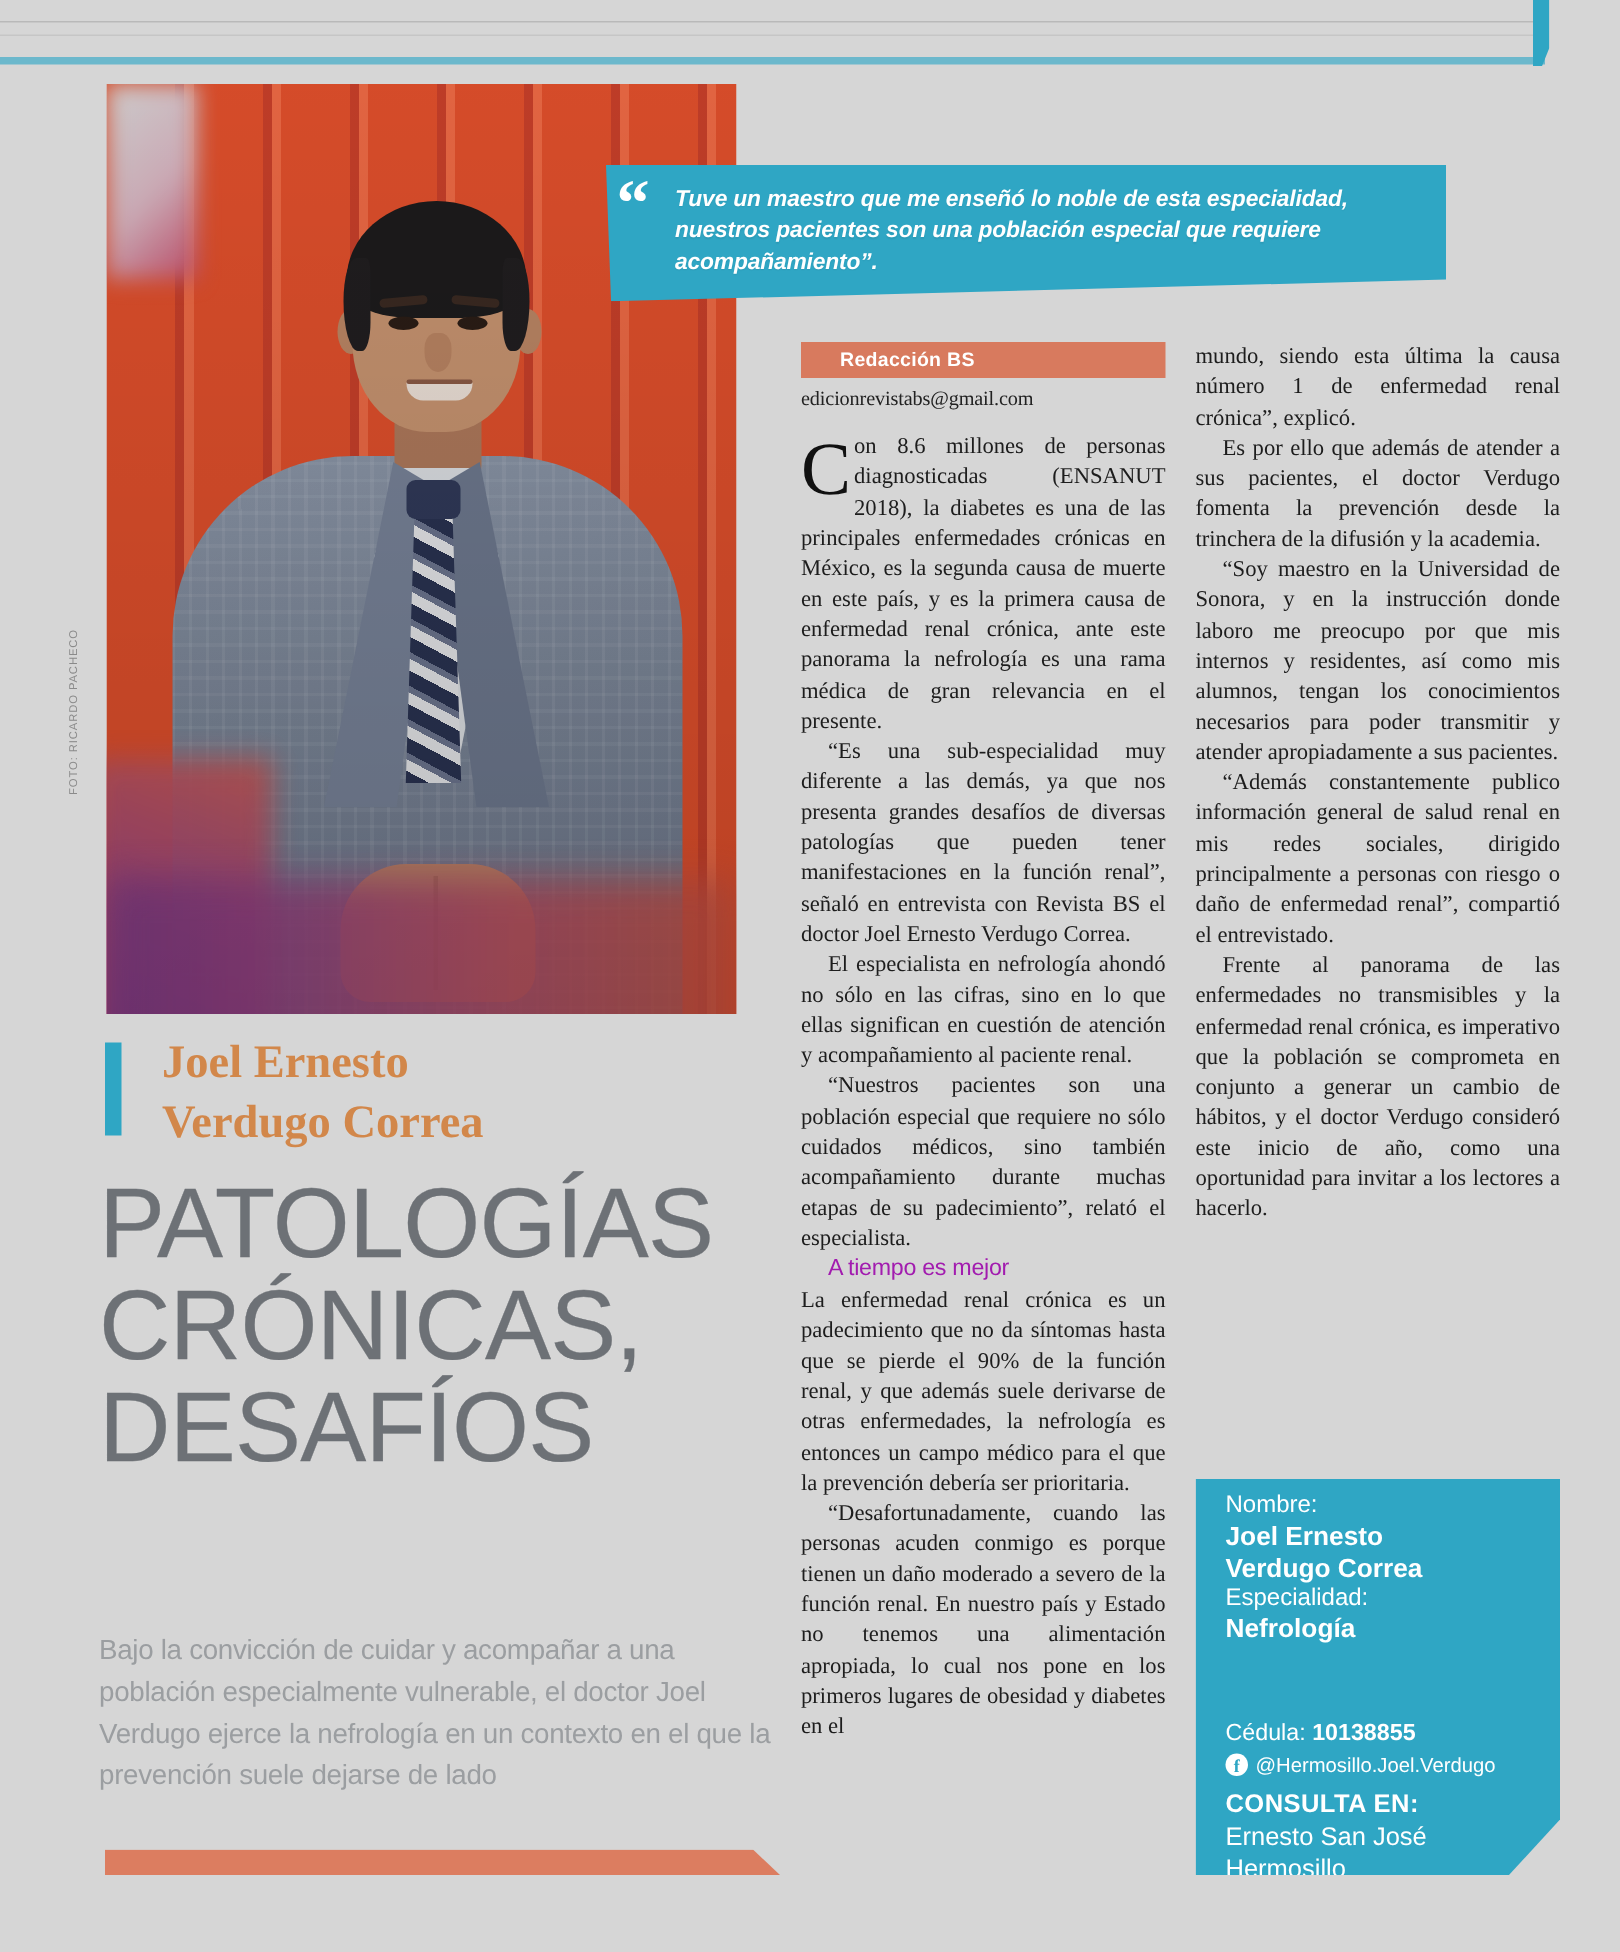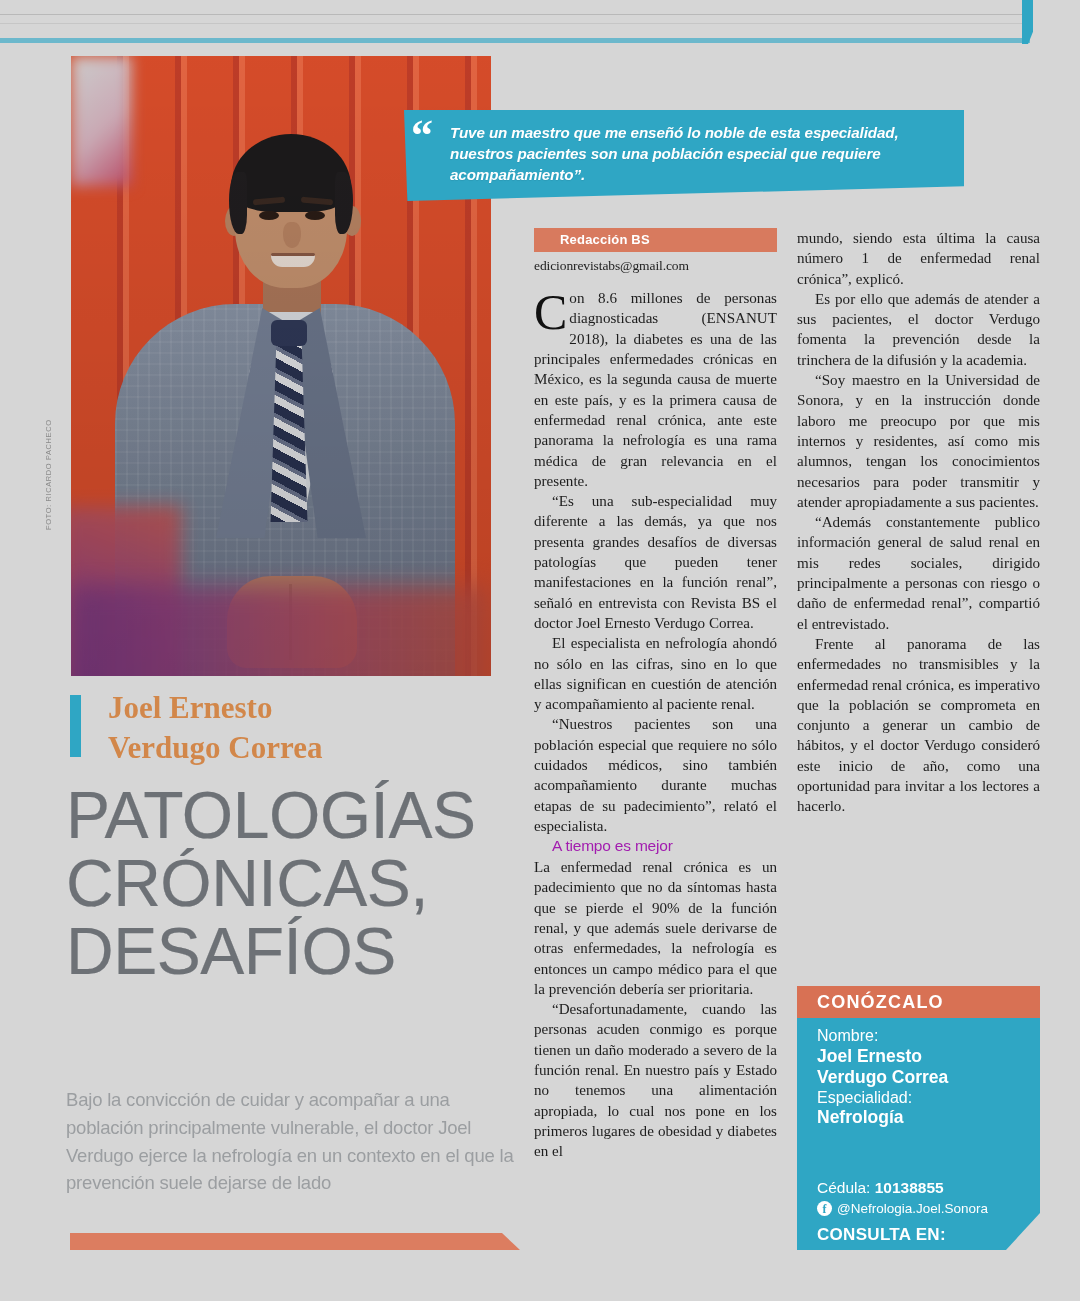--- a/index.html
+++ b/index.html
@@ -357,21 +357,21 @@
   <div>Joel Ernesto</div>
   <div>Verdugo Correa</div>
 </div>
 
 <h1 id="headline">
   <span class="hl-line">PATOLOGÍAS</span>
   <span class="hl-line">CRÓNICAS,</span>
   <span class="hl-line">DESAFÍOS</span>
 </h1>
 
-<div id="deck">Bajo la convicción de cuidar y acompañar a una población principalmente vulnerable, el doctor Joel Verdugo ejerce la nefrología en un contexto en el que la prevención suele dejarse de lado</div>
+<div id="deck">Bajo la convicción de cuidar y acompañar a una población especialmente vulnerable, el doctor Joel Verdugo ejerce la nefrología en un contexto en el que la prevención suele dejarse de lado</div>
 
 <div id="bottom-bar"></div>
 
 <div class="col" id="col-mid">
   <div id="credit-box">Redacción BS</div>
   <div id="credit-email">edicionrevistabs@gmail.com</div>
 
   <p class="noindent"><span id="dropcap">C</span><span>on 8.6 millones de personas diagnosticadas (ENSANUT 2018), la diabetes es una de las principales enfermedades crónicas en México, es la segunda causa de muerte en este país, y es la primera causa de enfermedad renal crónica, ante este panorama la nefrología es una rama médica de gran relevancia en el presente.</span></p>
   <p>“Es una sub-especialidad muy diferente a las demás, ya que nos presenta grandes desafíos de diversas patologías que pueden tener manifestaciones en la función renal”, señaló en entrevista con Revista BS el doctor Joel Ernesto Verdugo Correa.</p>
   <p>El especialista en nefrología ahondó no sólo en las cifras, sino en lo que ellas significan en cuestión de atención y acompañamiento al paciente renal.</p>
@@ -385,30 +385,29 @@
 
 <div class="col" id="col-right">
   <p class="noindent">mundo, siendo esta última la causa número 1 de enfermedad renal crónica”, explicó.</p>
   <p>Es por ello que además de atender a sus pacientes, el doctor Verdugo fomenta la prevención desde la trinchera de la difusión y la academia.</p>
   <p>“Soy maestro en la Universidad de Sonora, y en la instrucción donde laboro me preocupo por que mis internos y residentes, así como mis alumnos, tengan los conocimientos necesarios para poder transmitir y atender apropiadamente a sus pacientes.</p>
   <p>“Además constantemente publico información general de salud renal en mis redes sociales, dirigido principalmente a personas con riesgo o daño de enfermedad renal”, compartió el entrevistado.</p>
   <p>Frente al panorama de las enfermedades no transmisibles y la enfermedad renal crónica, es imperativo que la población se comprometa en conjunto a generar un cambio de hábitos, y el doctor Verdugo consideró este inicio de año, como una oportunidad para invitar a los lectores a hacerlo.</p>
 </div>
 
 <aside id="conozcalo">
-  <div id="conozcalo-header">CONÓZCALO</div>
   <div id="conozcalo-body">
     <div class="cz-label">Nombre:</div>
     <div class="cz-value">Joel Ernesto</div>
     <div class="cz-value">Verdugo Correa</div>
     <div class="cz-label">Especialidad:</div>
     <div class="cz-value">Nefrología</div>
     <div class="cz-cedula"><span>Cédula:</span> <b>10138855</b></div>
     <div class="cz-social">
       <span class="fb-icon">f</span>
-      <span>@Nefrologia.Joel.Sonora</span>
+      <span>@Hermosillo.Joel.Verdugo</span>
     </div>
     <div class="cz-consulta">CONSULTA EN:</div>
     <div class="cz-hospital">Ernesto San José</div>
     <div class="cz-hospital">Hermosillo</div>
     <div class="cz-hospital">Hospital Licona</div>
   </div>
 </aside>
 
 </body></html>

